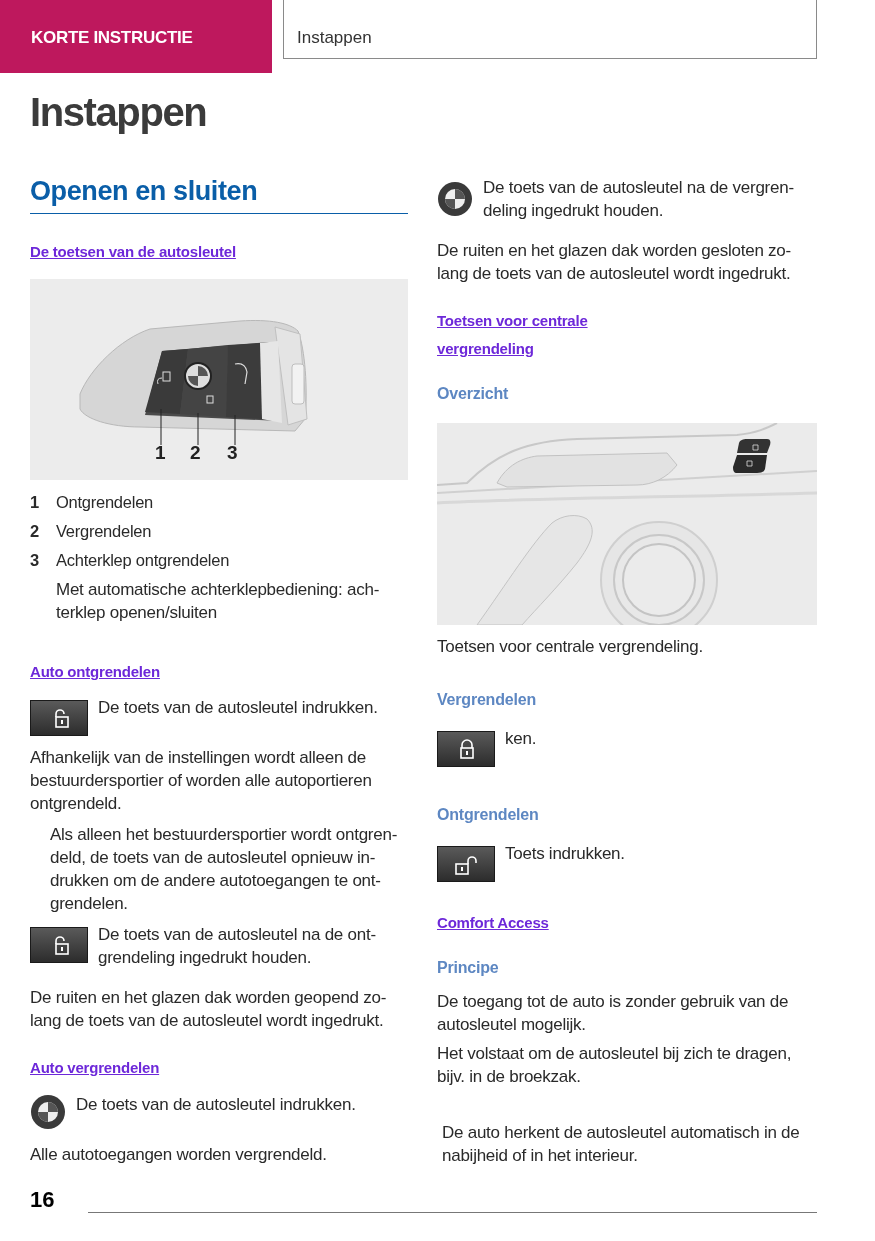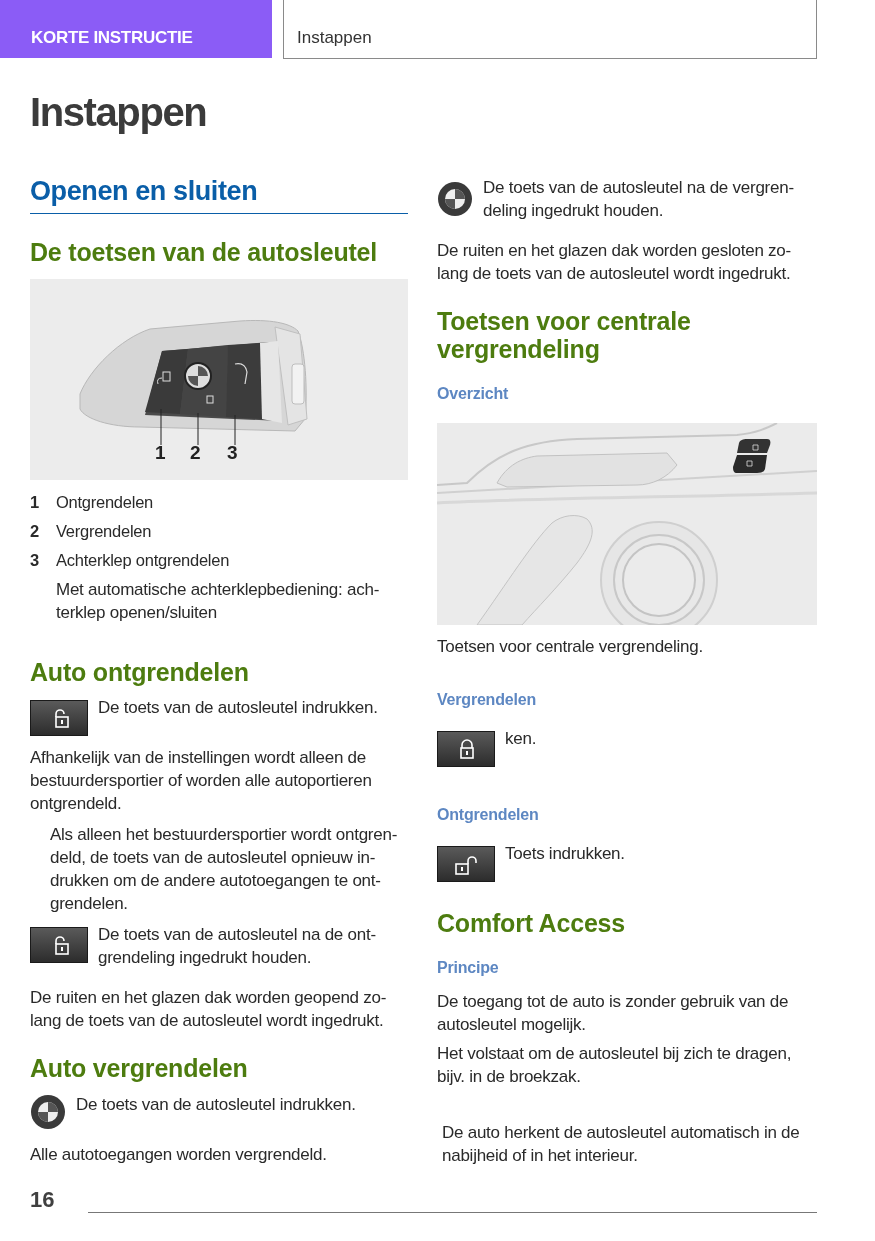--- a/index.html
+++ b/index.html
@@ -1,58 +1,58 @@
 <!DOCTYPE html>
 <html><head>
   <meta charset="utf-8">
   <style>
     * { box-sizing: border-box; margin: 0; padding: 0; }
     html, body { width: 875px; height: 1241px; background: #ffffff; overflow: hidden; }
     body { position: relative; font-family: "Liberation Sans", sans-serif; color: #2a2a2a; }
 
     .hdr-tab-dark {
-      position: absolute; left: 0; top: 0; width: 272px; height: 58px;
-      background: #8b5cf6; color: #fff; font-weight: bold; font-size: 17px;
+      position: absolute; left: 0; top: 0; width: 272px; height: 73px;
+      background: #be185d; color: #fff; font-weight: bold; font-size: 17px;
       padding: 28px 0 0 31px; letter-spacing: -0.3px;
     }
     .hdr-tab-light {
       position: absolute; left: 283px; top: 0; width: 534px; height: 59px;
       border: 1px solid #8a8a8a; border-top: none; background: #fff;
       font-size: 17px; color: #333; padding: 28px 0 0 13px;
     }
     .page-title {
       position: absolute; left: 30px; top: 90px; font-size: 40px; font-weight: bold;
       color: #3b3b3b; letter-spacing: -1.4px;
     }
 
     .h1 {
       position: absolute; font-size: 27px; font-weight: bold; color: #0a5ea8; letter-spacing: -0.4px;
     }
     .h1-rule { position: absolute; height: 1px; background: #0a5ea8; }
-    .h2 { position: absolute; font-size: 25px; font-weight: bold; color: #4d7c0f; line-height: 28px; letter-spacing: -0.2px; }
+    .h2 { position: absolute; font-size: 15px; font-weight: bold; color: #6d28d9; line-height: 28px; letter-spacing: -0.2px; text-decoration: underline; }
     .h3 { position: absolute; font-size: 16px; font-weight: bold; color: #5d87c2; letter-spacing: -0.2px; }
 
     .p { position: absolute; font-size: 17px; line-height: 23px; color: #2a2a2a; letter-spacing: -0.25px; }
 
     .figure { position: absolute; background: #ececec; overflow: hidden; }
 
     .list-item { position: absolute; font-size: 16.5px; line-height: 23px; letter-spacing: -0.25px; }
     .list-num { position: absolute; left: 0; font-weight: bold; color: #2a2a2a; }
     .list-text { position: absolute; left: 26px; white-space: nowrap; }
 
     .btn-icon {
       position: absolute; width: 58px; height: 36px;
       background: linear-gradient(#5a5a5a, #2c2c2c);
       border: 1px solid #1a1a1a;
     }
     .btn-icon svg { position: absolute; left: 0; top: 0; }
 
     .bmw-icon { position: absolute; width: 36px; height: 36px; }
 
-    .page-num { position: absolute; left: 30px; top: 1187px; font-size: 22px; font-weight: bold; color: #404040; }
+    .page-num { position: absolute; left: 30px; top: 1187px; font-size: 22px; font-weight: bold; color: #000000; }
     .footer-rule { position: absolute; left: 88px; top: 1212px; width: 729px; height: 1px; background: #777; }
   </style>
 </head>
 <body>
 
 <div class="hdr-tab-dark">
   <span>KORTE INSTRUCTIE</span>
 </div>
 <div class="hdr-tab-light">
   <span>Instappen</span>

